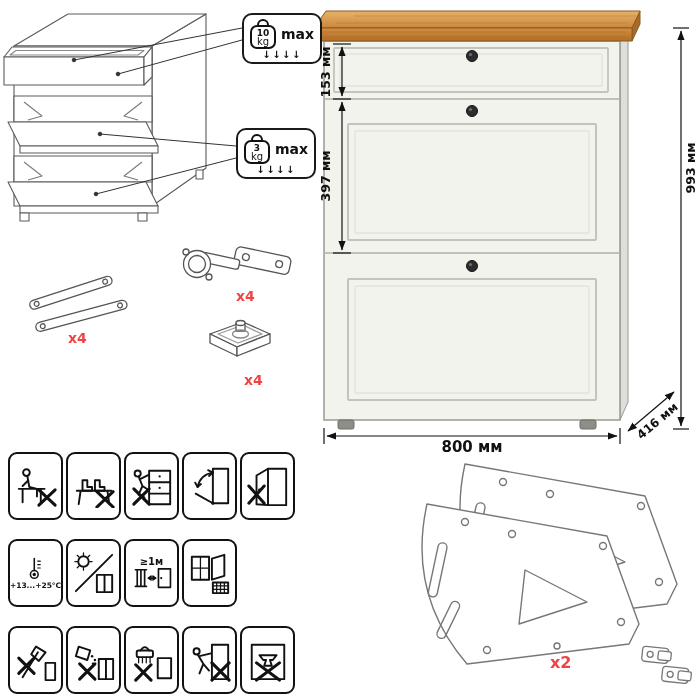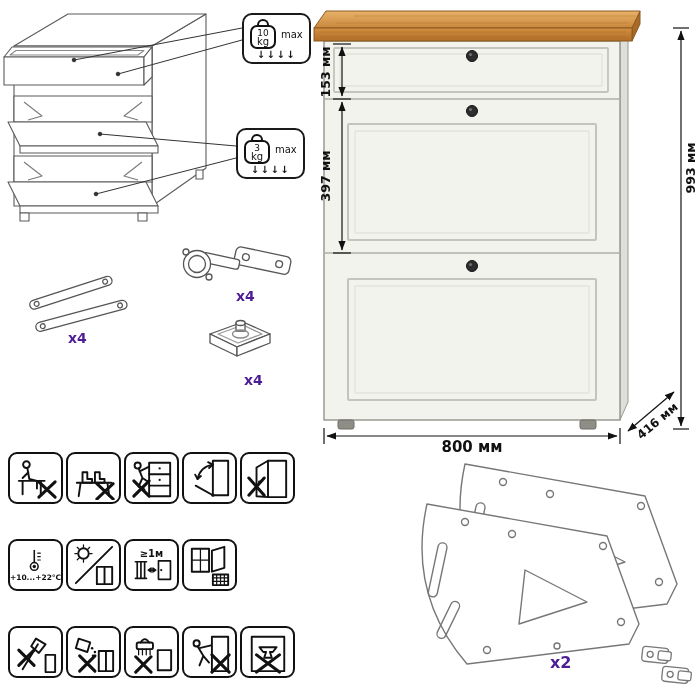--- a/index.html
+++ b/index.html
@@ -5,27 +5,27 @@
   *{margin:0;padding:0;box-sizing:border-box}
   html,body{width:700px;height:700px;background:#fff;font-family:"DejaVu Sans",sans-serif}
   .sheet{position:absolute;left:0;top:0;width:700px;height:700px;background:#fff;overflow:hidden}
   .tech-svg{position:absolute;left:0;top:0}
   .render-svg{position:absolute;left:310px;top:0}
   .panels-svg{position:absolute;left:405px;top:450px}
   .badge{position:absolute;background:#fff;border:2.2px solid #1a1a1a;border-radius:10px;padding:4px 6px 2px;display:flex;flex-direction:column;align-items:center;z-index:3}
   .badge-top{display:flex;align-items:center;gap:5px}
   .kb{width:26px;height:24px;border:2px solid #111;border-radius:7px;margin-top:6px;display:flex;flex-direction:column;align-items:center;justify-content:center;position:relative;background:#fff}
   .kb-handle{position:absolute;top:-8px;left:50%;transform:translateX(-50%);width:12px;height:8px;border:2px solid #111;border-bottom:none;border-radius:6px 6px 0 0}
-  .kb-num{font-size:9px;font-weight:400;line-height:9px;color:#111}
+  .kb-num{font-size:9px;font-weight:700;line-height:9px;color:#111}
   .kb-unit{font-size:10px;line-height:7px;color:#111}
-  .max{font-size:10px;font-weight:400;color:#111}
+  .max{font-size:14px;font-weight:700;color:#111}
   .arrows{font-size:10px;font-weight:700;letter-spacing:1.5px;margin-top:1px;color:#111;line-height:10px}
-  .qty{position:absolute;font-weight:700;font-size:14px;color:#4c1d95;z-index:3}
+  .qty{position:absolute;font-weight:700;font-size:14px;color:#ef4444;z-index:3}
   .prow{position:absolute;left:8px;display:flex;gap:3px}
-  .pcell{width:55px;height:52px;border:2.6px solid #111;border-radius:9px;background:#fff;display:flex;flex-direction:column;align-items:center;justify-content:center;padding:2px}
+  .pcell{width:55px;height:68px;border:2.6px solid #111;border-radius:9px;background:#fff;display:flex;flex-direction:column;align-items:center;justify-content:center;padding:2px}
   .pg{width:44px;height:44px;stroke:#111;stroke-width:2;fill:none;stroke-linecap:round;stroke-linejoin:round}
   .pg2{width:44px;height:24px;stroke:#111;stroke-width:1.8;fill:none;stroke-linecap:round;stroke-linejoin:round}
   .pg .xm,.pg2 .xm{stroke-width:3.2}
   .pg .fil,.pg2 .fil{fill:#111;stroke:none}
   .pg .thin,.pg2 .thin{stroke-width:1.3}
   .ptext{font-size:10px;font-weight:700;color:#111;line-height:11px;white-space:nowrap}
   .ptext.sm{font-size:7.5px}
 </style>
 </head>
 <body>
@@ -247,21 +247,21 @@
   </div>
 
   <div class="prow" style="top:539px">
     <div class="pcell">
       <svg class="pg2" viewBox="0 0 46 28">
         <path d="M21 3 V17"></path>
         <circle cx="21" cy="21.5" r="4.5"></circle>
         <circle class="fil" cx="21" cy="21.5" r="2"></circle>
         <path class="thin" d="M25 6 H28 M25 10 H28 M25 14 H28"></path>
       </svg>
-      <div class="ptext sm">+10...+22°С</div>
+      <div class="ptext sm">+13...+25°С</div>
     </div>
     <div class="pcell">
       <svg class="pg" viewBox="0 0 46 46">
         <path d="M4 42 L42 4"></path>
         <circle cx="12" cy="11" r="5.5"></circle>
         <path class="thin" d="M12 2 V4.5 M12 17.5 V20 M3 11 H5.5 M18.5 11 H21 M5.5 4.5 L7.5 6.5 M16.5 6.5 L18.5 4.5 M5.5 17.5 L7.5 15.5"></path>
         <rect x="26" y="25" width="16" height="18"></rect>
         <path d="M34 25 V43"></path>
       </svg>
     </div>

